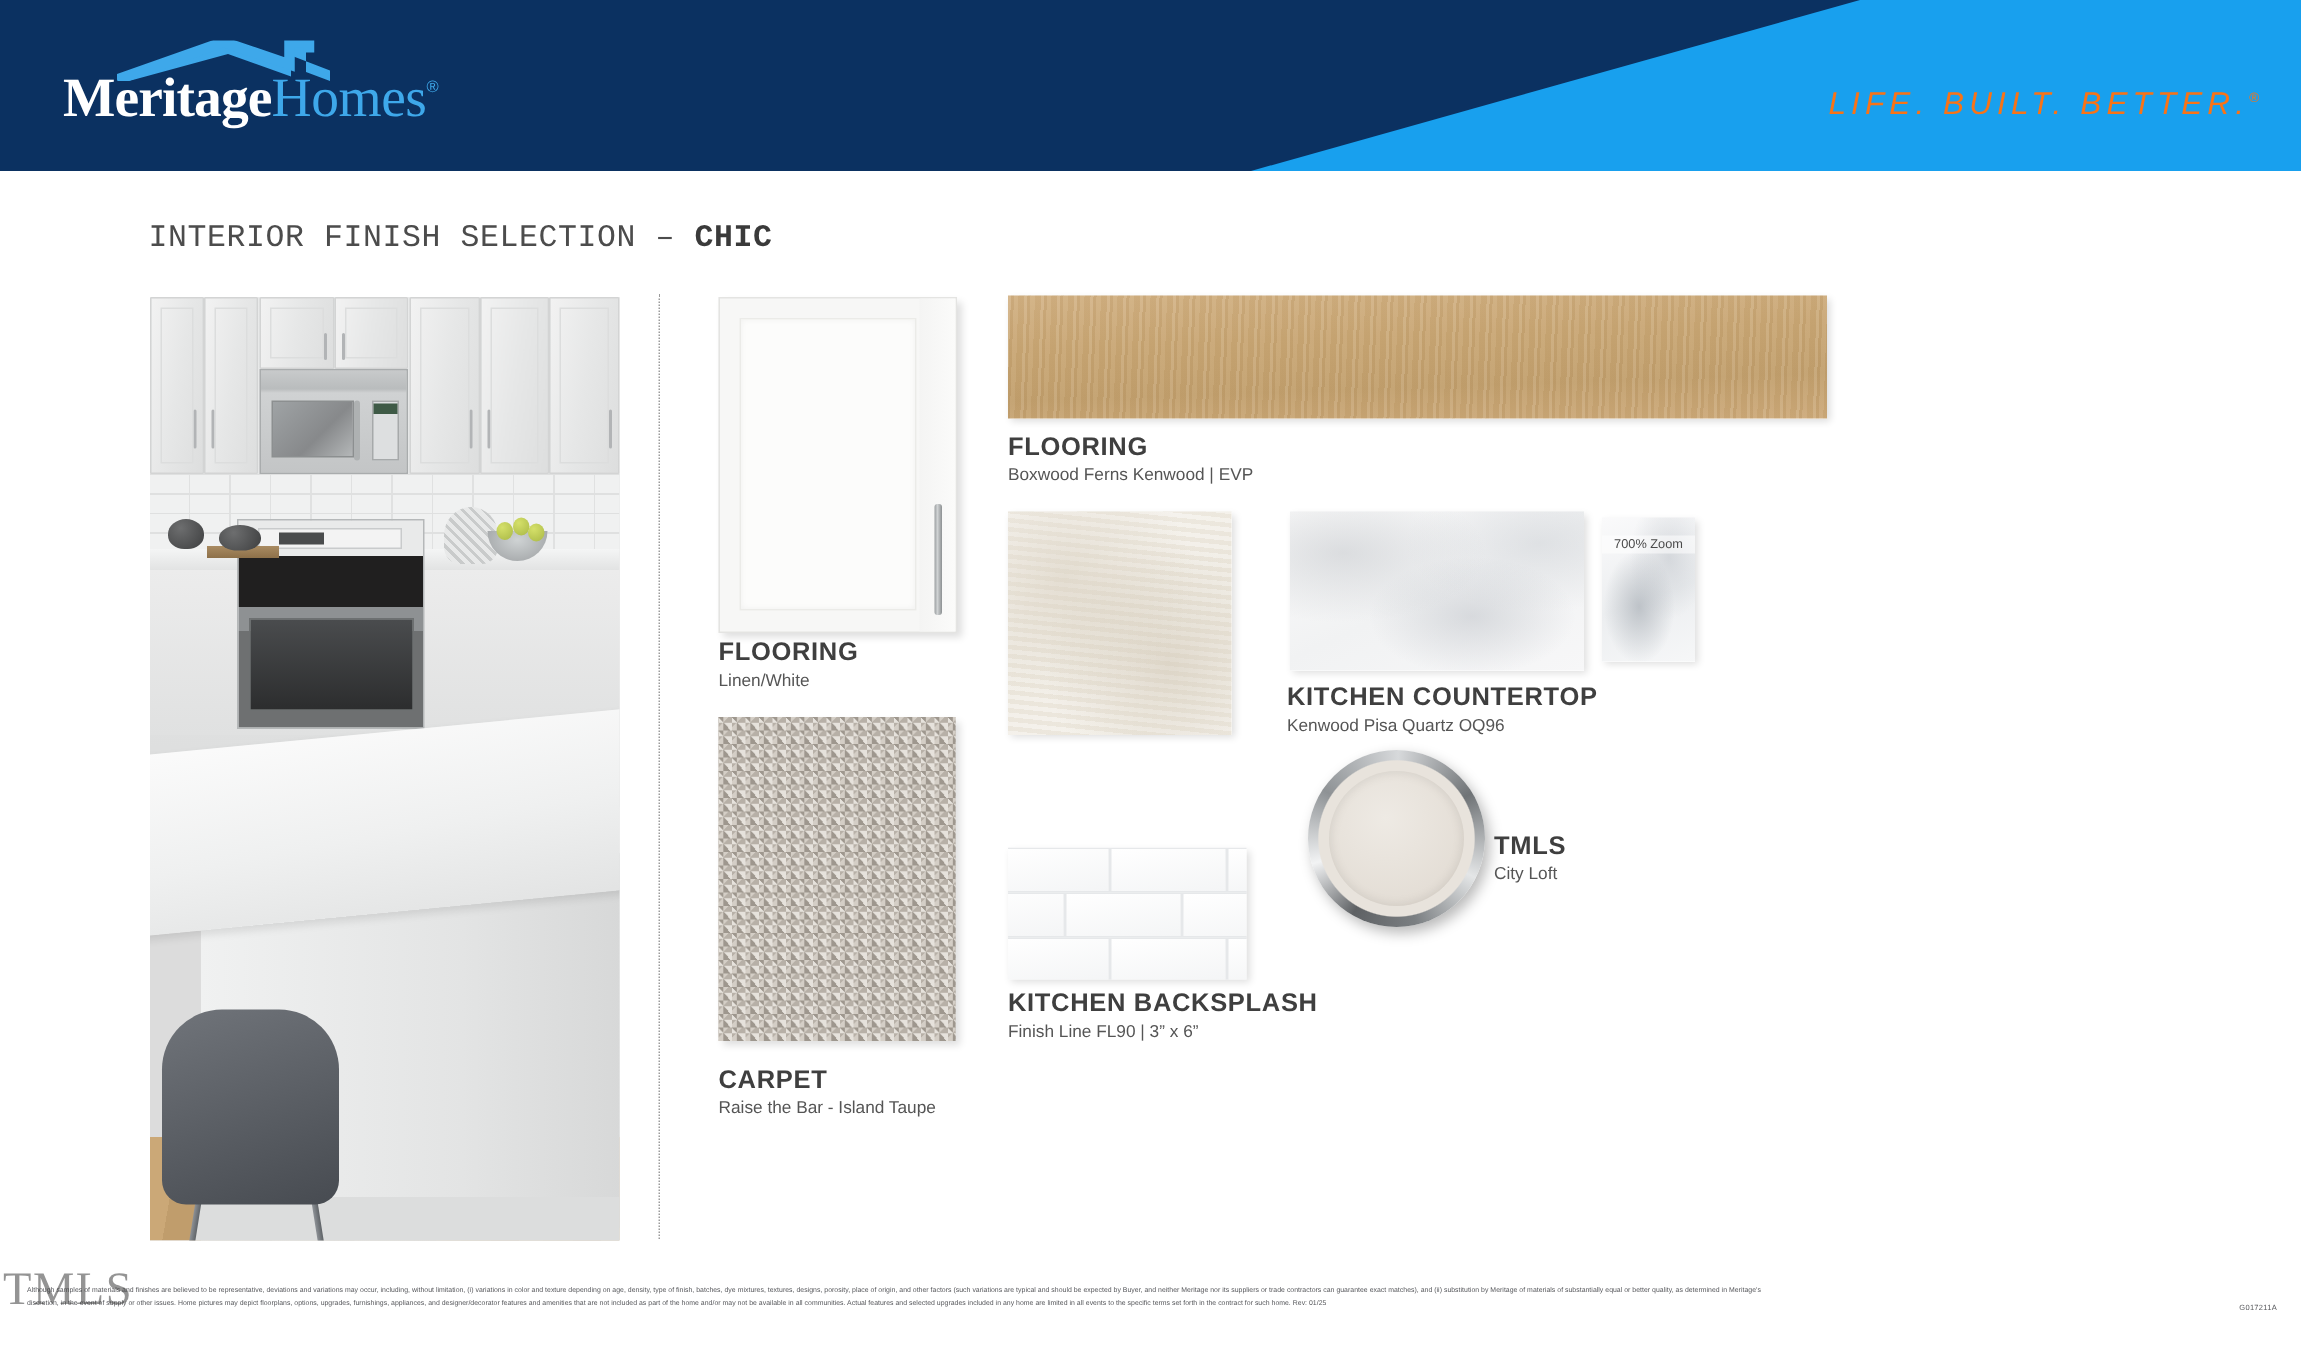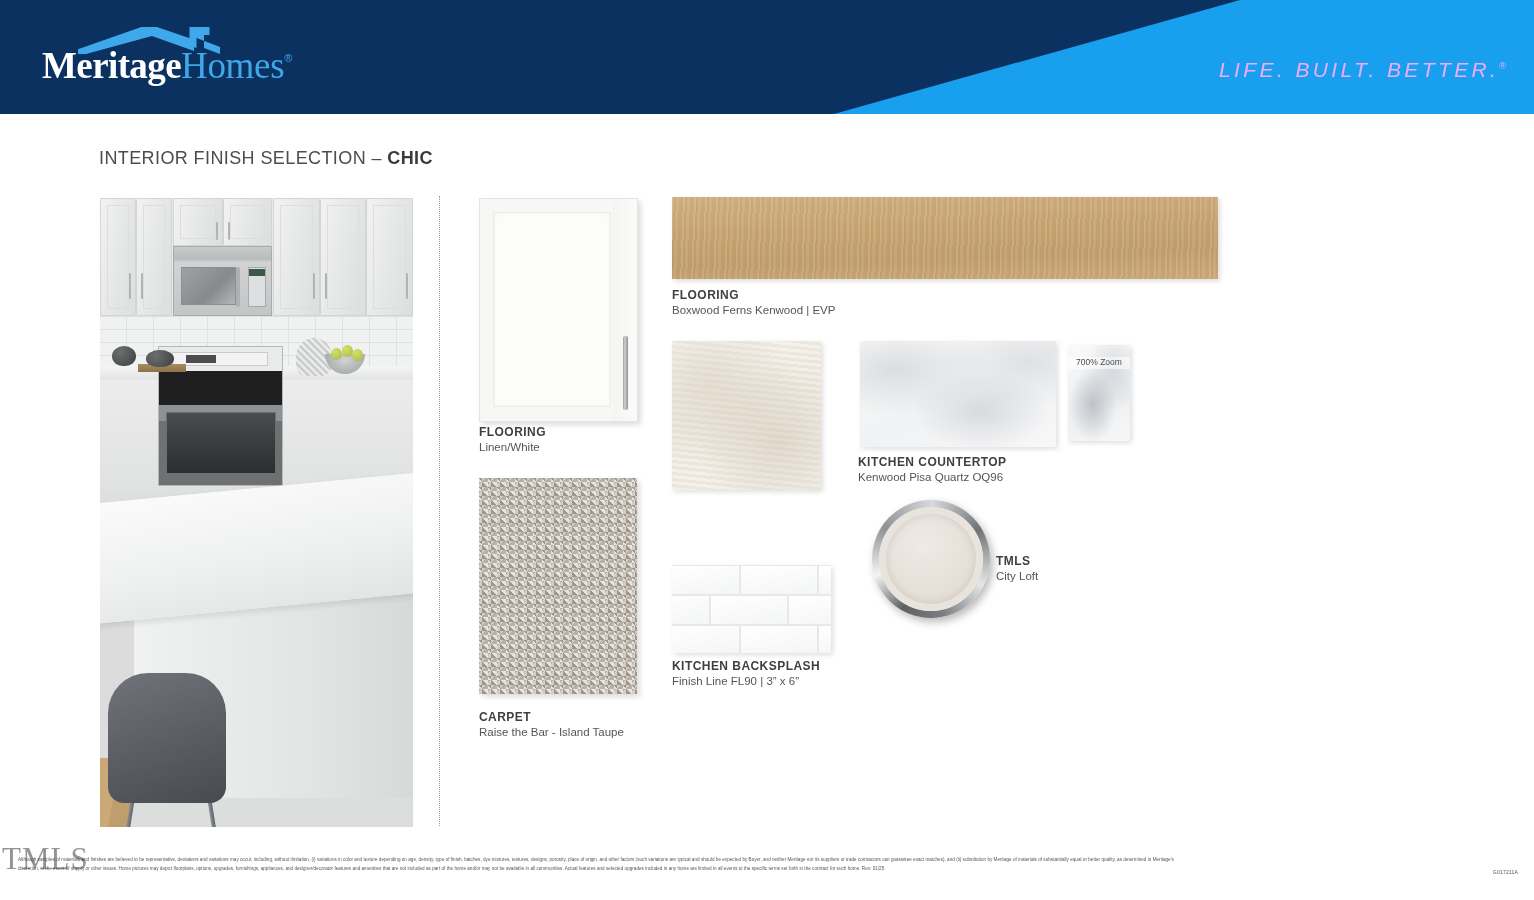--- a/index.html
+++ b/index.html
@@ -70,34 +70,35 @@
     vertical-align: 16px;
   }
 
   .tagline {
     position: absolute;
     right: 28px; top: 58px;
     font-family: "Liberation Sans", sans-serif;
     font-style: italic;
     font-size: 21px;
     letter-spacing: 3.4px;
-    color: #f0abfc;
+    color: #f97316;
     white-space: nowrap;
   }
   .tagline sup { font-size: 9px; letter-spacing: 0; vertical-align: 8px; }
 
   
   .page-title {
     position: absolute;
     left: 99px; top: 148px;
-    font-size: 18px;
+    font-size: 21px;
     letter-spacing: 0.4px;
     color: #4c4c4c;
     font-weight: 400;
     white-space: nowrap;
+    font-family: Liberation Mono, monospace;
   }
   .page-title b { font-weight: bold; color: #3a3a3a; }
 
   
   .divider {
     position: absolute;
     left: 439px; top: 196px;
     width: 0;
     height: 630px;
     border-left: 1px dotted #9b9b9b;
@@ -246,21 +247,21 @@
     position: absolute; width: 4px; height: 120px;
     background: linear-gradient(90deg, #8d9196, #5f6367);
     transform-origin: top center;
   }
 
   
   .swatch { position: absolute; }
 
   .lbl { position: absolute; }
   .lbl .t {
-    font-size: 12px;
+    font-size: 17px;
     font-weight: bold;
     letter-spacing: 0.45px;
     color: #3f3f3f;
     white-space: nowrap;
     line-height: 1.35;
   }
   .lbl .s {
     font-size: 11.5px;
     color: #555555;
     white-space: nowrap;

